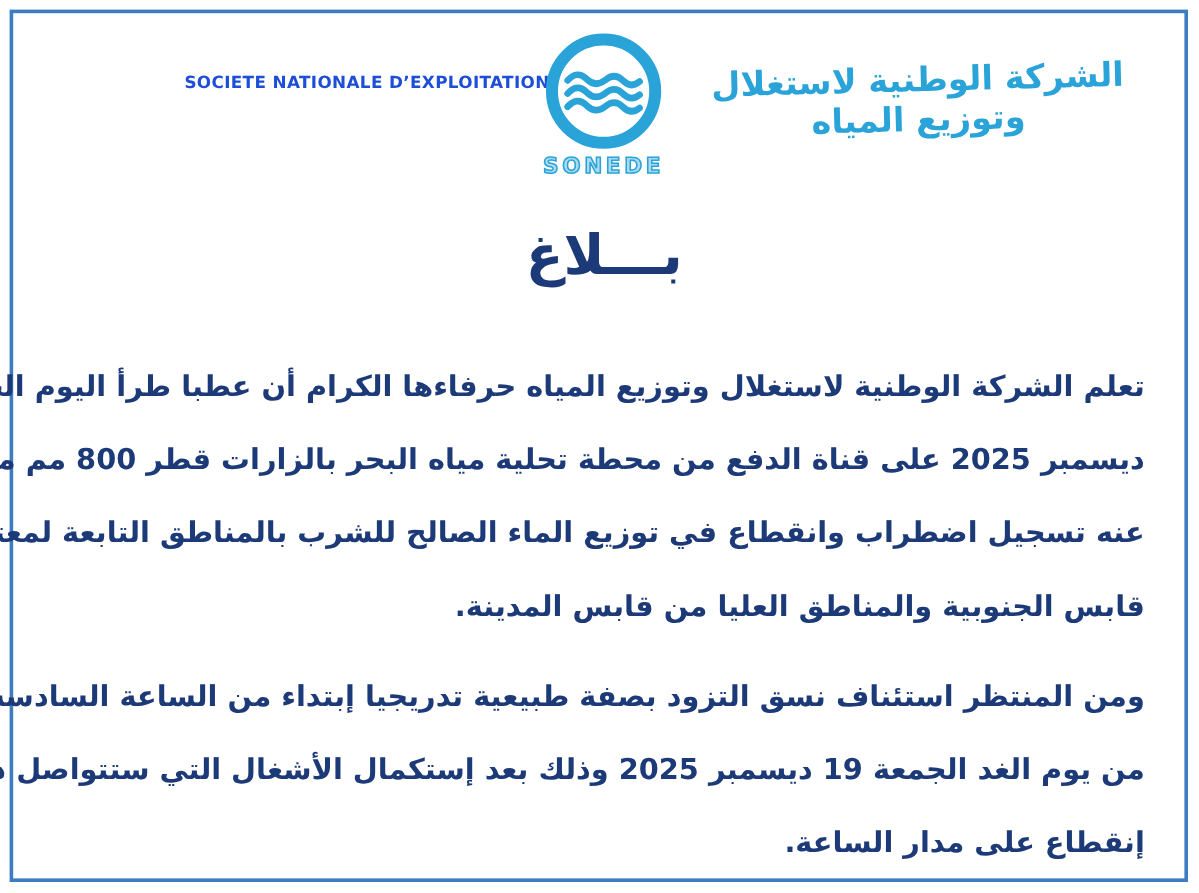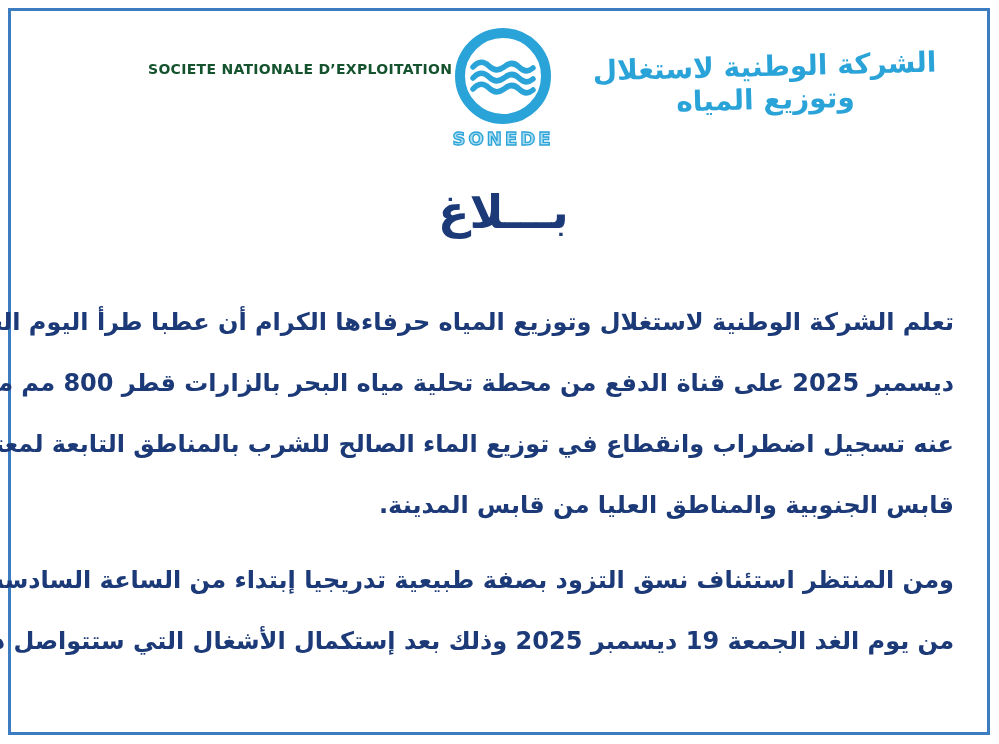--- a/index.html
+++ b/index.html
@@ -32,22 +32,22 @@
     top: 8px;
     left: 8px;
     right: 9px;
     height: 160px;
   }
   .org-fr {
     position: absolute;
     left: 140px;
     top: 50px;
     width: 310px;
-    text-align: left;
-    color: #14532d;
+    text-align: right;
+    color: #1d4ed8;
     font-size: 14px;
     font-weight: bold;
     letter-spacing: 0.3px;
     line-height: 1.6;
   }
   .logo-block {
     position: absolute;
     left: 430px;
     top: 18px;
     width: 130px;
@@ -153,16 +153,17 @@
     <p class="para">
       <span class="line">تعلم الشركة الوطنية لاستغلال وتوزيع المياه حرفاءها الكرام أن عطبا طرأ اليوم الخميس 18</span>
       <span class="line">ديسمبر 2025 على قناة الدفع من محطة تحلية مياه البحر بالزارات قطر 800 مم مما سينجر</span>
       <span class="line">عنه تسجيل اضطراب وانقطاع في توزيع الماء الصالح للشرب بالمناطق التابعة لمعتمدية</span>
       <span class="line last">قابس الجنوبية والمناطق العليا من قابس المدينة.</span>
     </p>
 
     <p class="para">
       <span class="line">ومن المنتظر استئناف نسق التزود بصفة طبيعية تدريجيا إبتداء من الساعة السادسة صباحا</span>
       <span class="line">من يوم الغد الجمعة 19 ديسمبر 2025 وذلك بعد إستكمال الأشغال التي ستتواصل دون</span>
+      <span class="line last">إنقطاع على مدار الساعة.</span>
     </p>
 
   </div>
 </div>
 
 </body></html>

